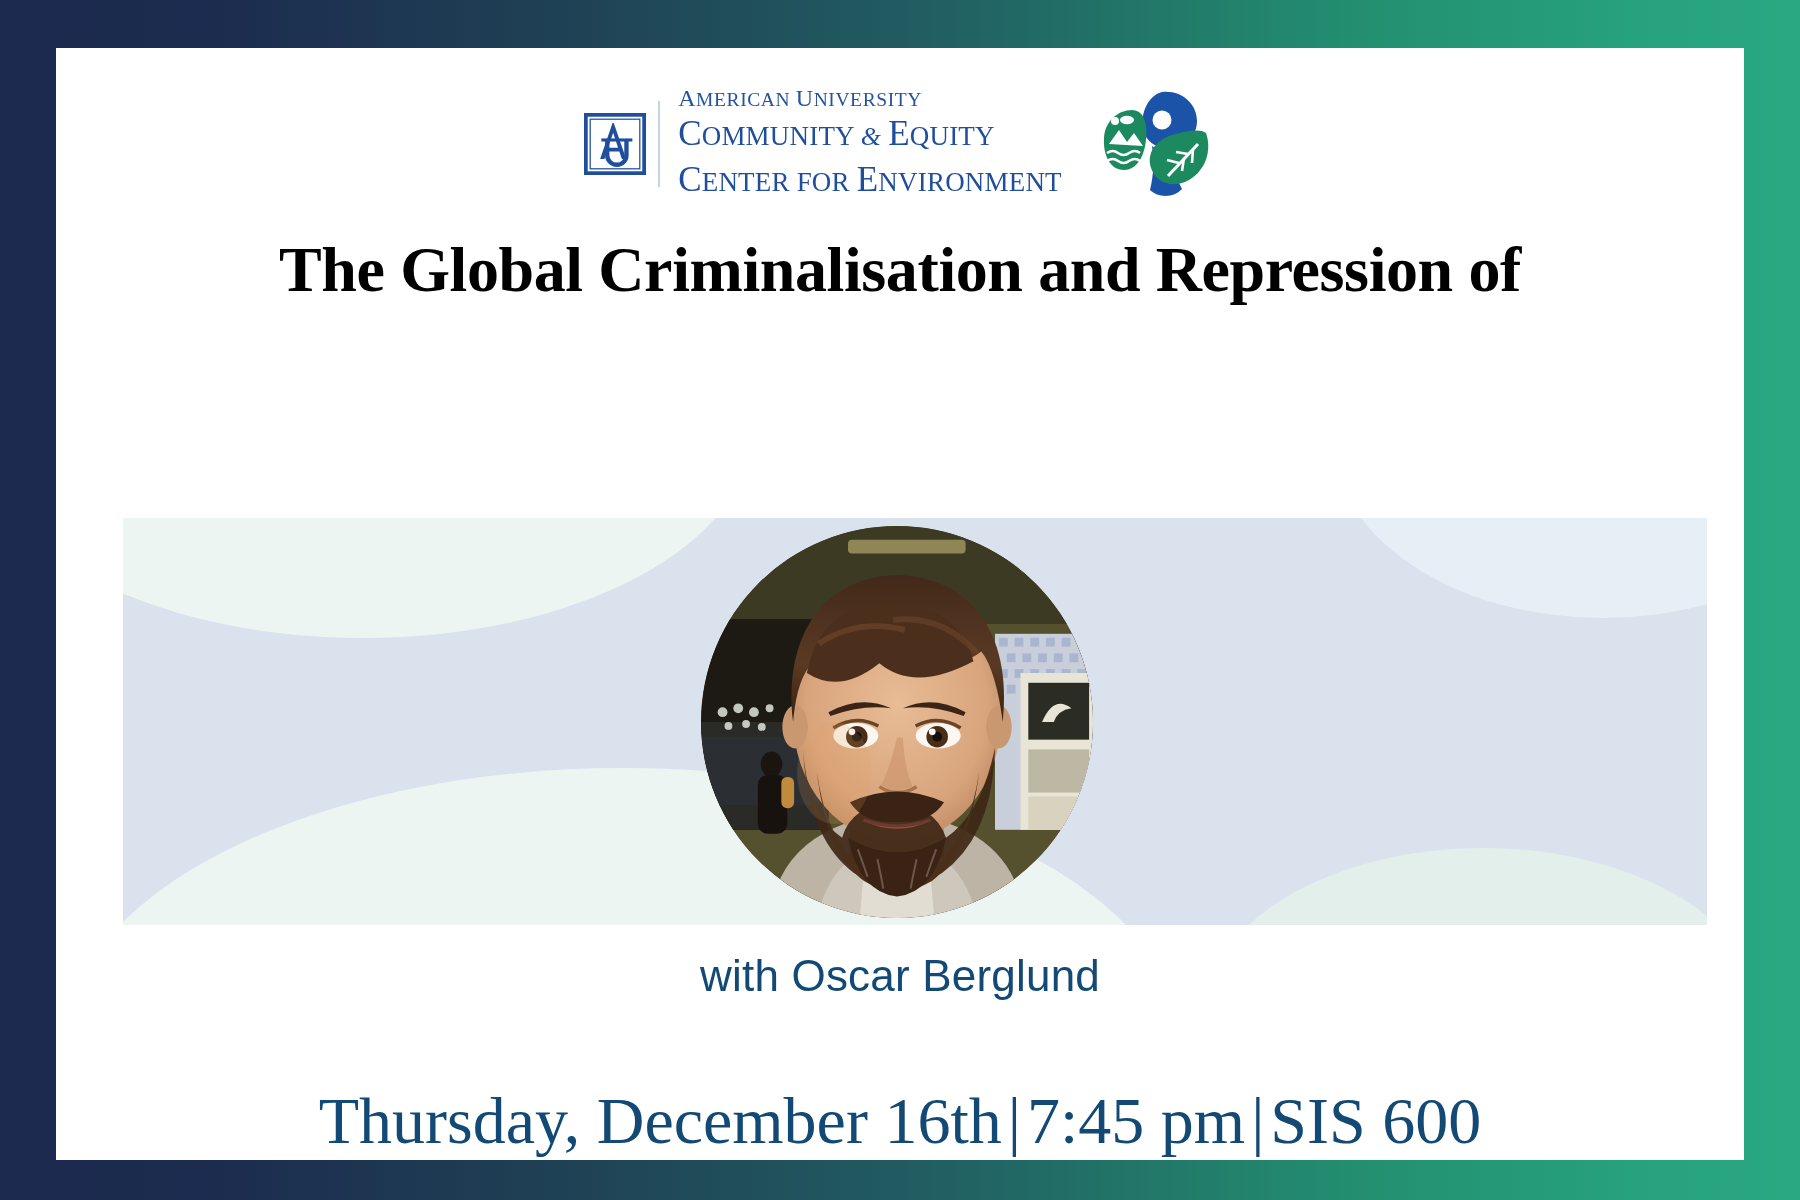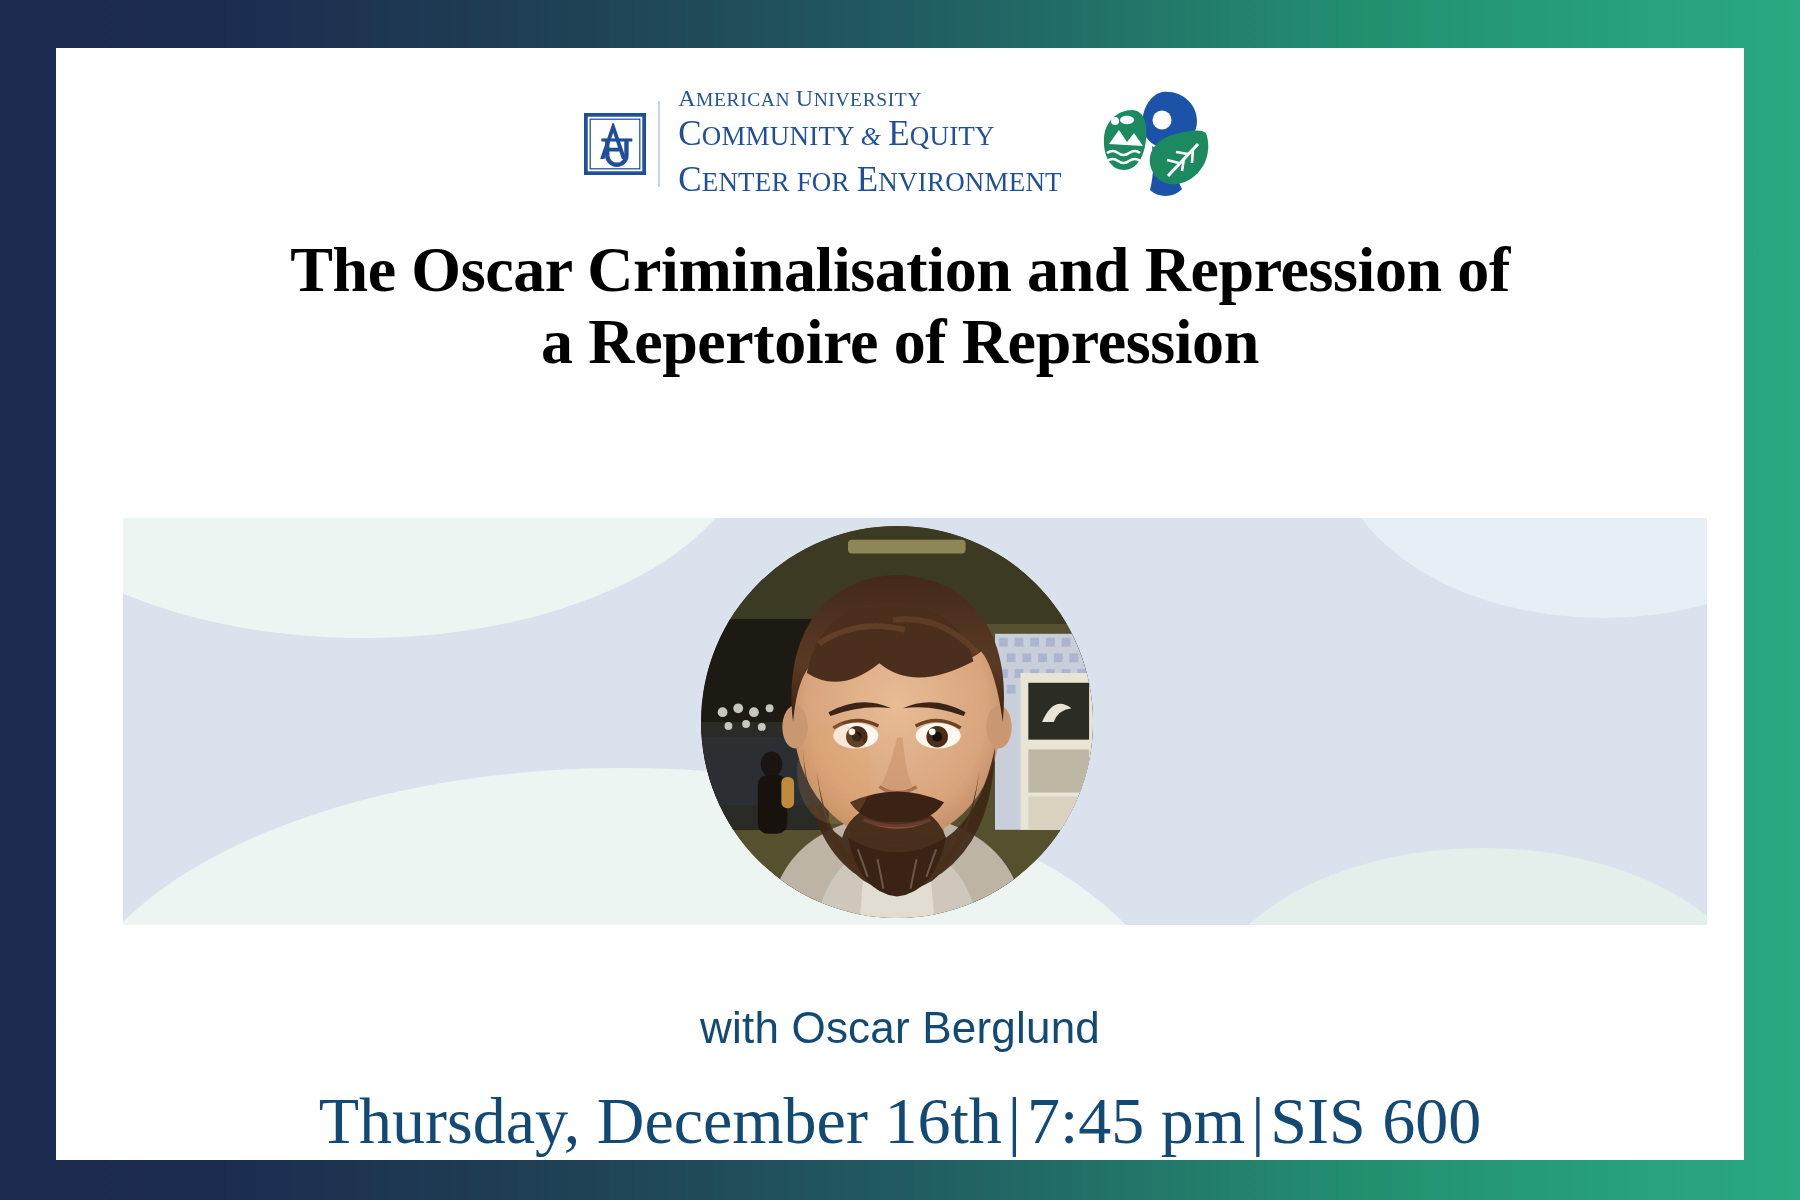--- a/index.html
+++ b/index.html
@@ -161,21 +161,21 @@
     border-radius: 50%;
     overflow: hidden;
     background: #5A4A36;
   }
   #portrait svg { display: block; width: 100%; height: 100%; }
 
   
   #speaker {
     position: absolute;
     left: 0;
-    top: 955px;
+    top: 903px;
     width: 1688px;
     text-align: center;
     color: #134A75;
     font-family: "Liberation Sans", sans-serif;
     font-size: 44px;
     font-weight: 400;
     letter-spacing: 0.2px;
   }
 
   
@@ -256,22 +256,21 @@
 
           <path d="M110 45 C116 62 110 82 93 92 C76 101 60 95 55 80
                    C50 65 60 52 76 47 C90 43 104 40 110 45 Z" fill="#1C8A5E"></path>
           <path d="M102 56 L72 88" stroke="#FFFFFF" stroke-width="3" fill="none"></path>
           <path d="M97 61 L96 75 M92 66 L80 64 M88 70 L86 83 M83 75 L71 72" stroke="#FFFFFF" stroke-width="2.6" fill="none"></path>
         </svg>
       </span>
     </div>
 
     <div id="title">
-      <span class="tline">The Oscar Criminalisation and Repression of</span>
-      <span class="tline">a Repertoire of Repression</span>
+      <span class="tline">The Global Criminalisation and Repression of</span>
     </div>
 
     <div id="banner">
       <span class="blob blob-tl"></span>
       <span class="blob blob-bl"></span>
       <span class="blob blob-br"></span>
       <span class="blob blob-tr"></span>
 
       <div id="portrait">
         <svg viewBox="0 0 400 400" xmlns="http://www.w3.org/2000/svg">

